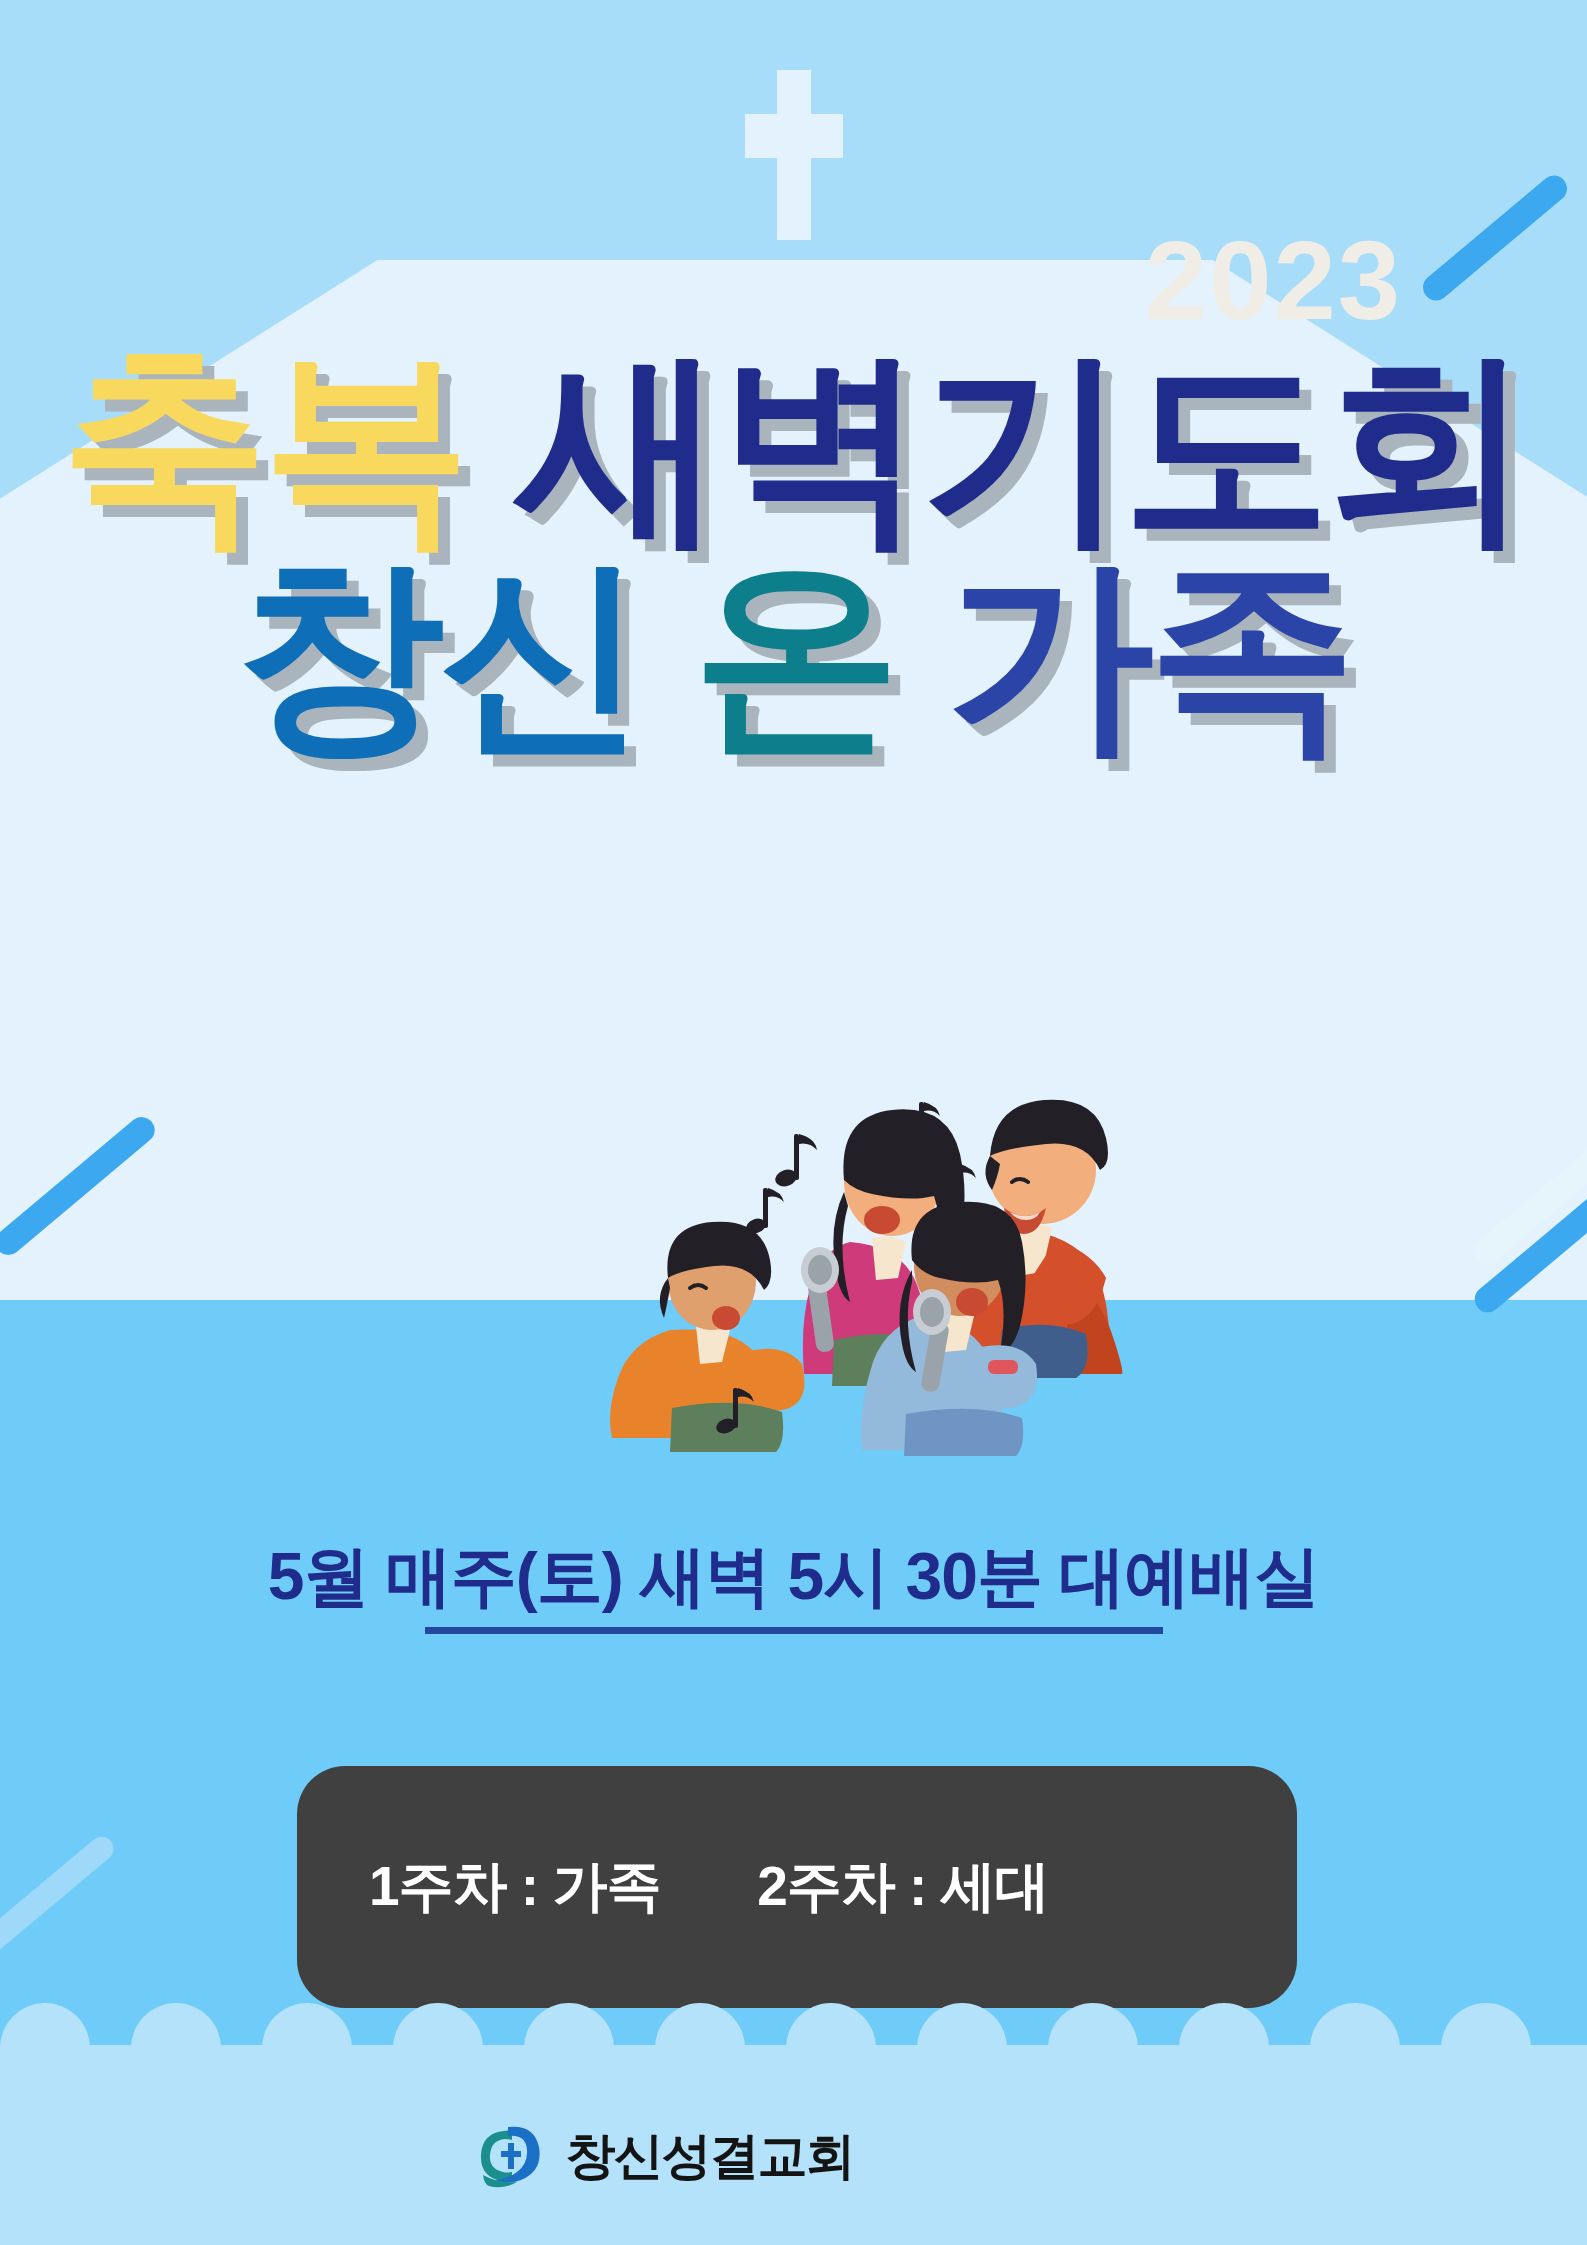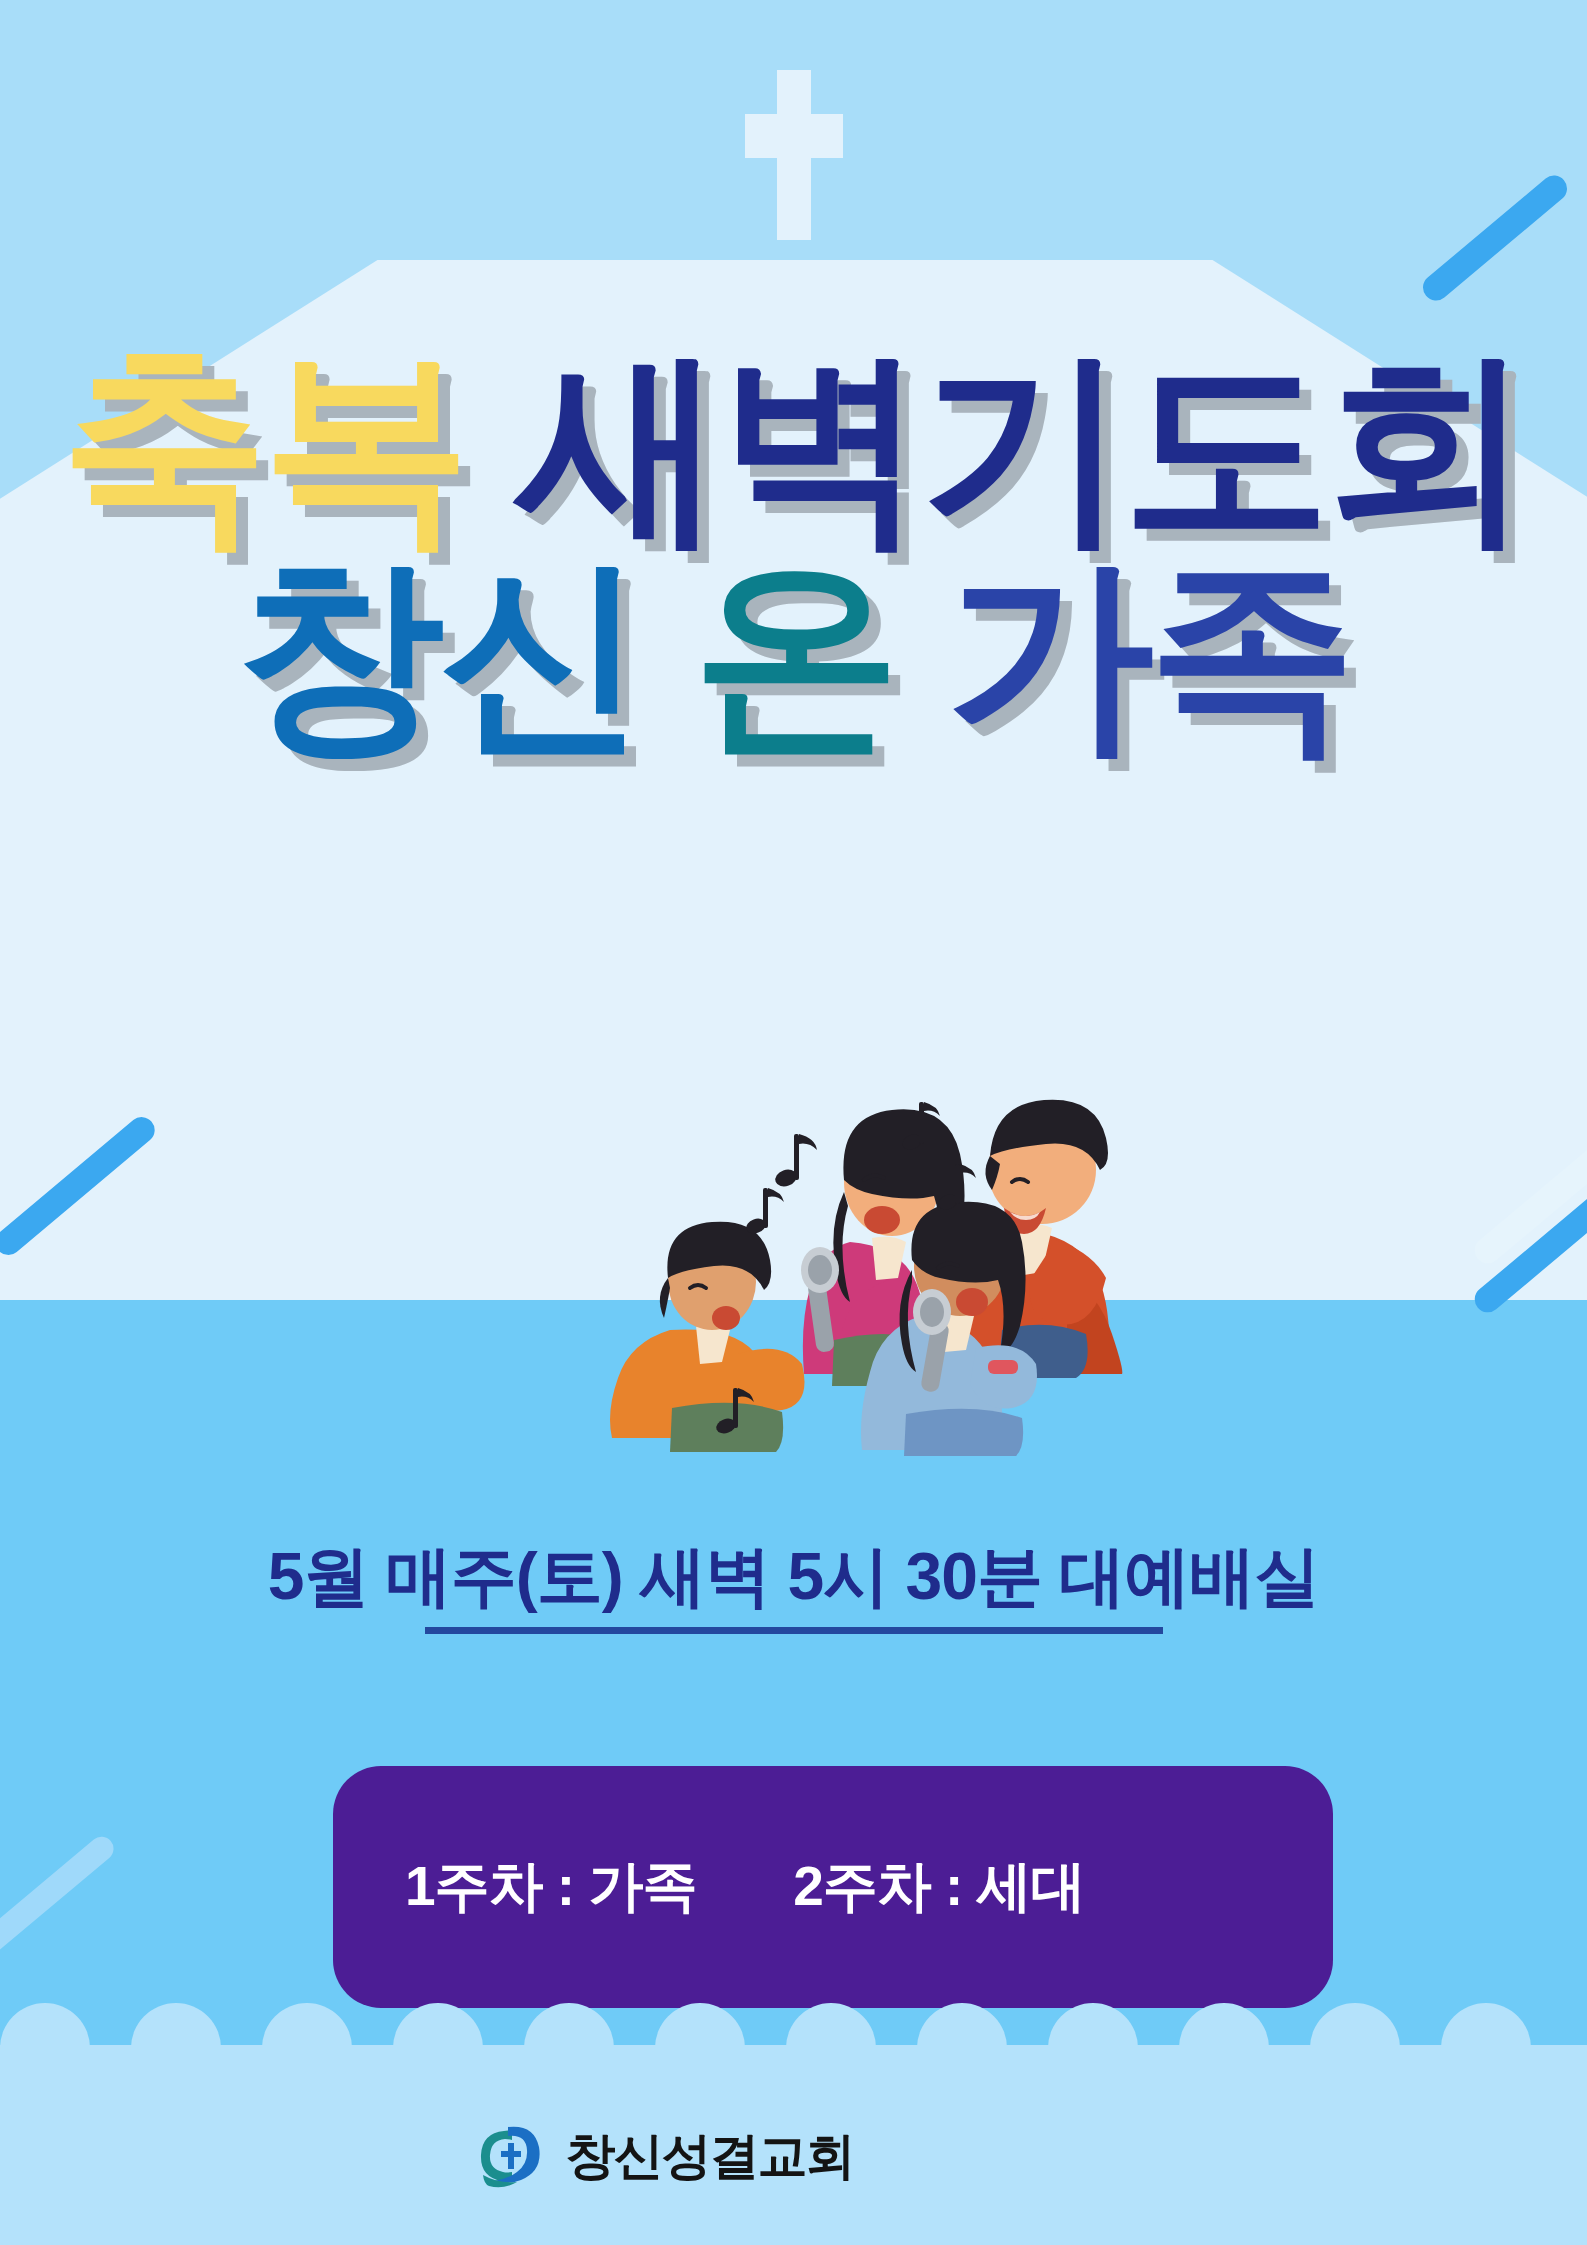--- a/index.html
+++ b/index.html
@@ -141,27 +141,26 @@
     color: #13205E;
     letter-spacing: -0.5px;
     white-space: nowrap;
   }
 
   
   .sched-box {
     position: absolute;
     left: 297px; top: 1766px;
     width: 1000px; height: 242px;
-    background: #4c1d95;
+    background: #404040;
     border-radius: 48px;
     display: flex;
     flex-direction: column;
     justify-content: center;
     padding: 0 72px;
-    margin-left: 36px;
   }
   .sched-row {
     display: flex;
     justify-content: space-between;
     align-items: center;
     color: #ffffff;
     font-size: 55px;
     font-weight: bold;
     letter-spacing: -1px;
     white-space: nowrap;
@@ -192,20 +191,21 @@
 </head>
 <body>
 
 <div id="poster">
 
   <div class="cross"></div>
   <div class="church-roof"></div>
 
   <div class="stripe s1"></div>
 
+  <div class="year">2023</div>
 
   <div class="title-block">
     <div class="title-line l2">
       <span class="t-yellow">축복</span>
       <span class="t-navy">새벽기도회</span>
     </div>
     <div class="title-line l1">
       <span class="t-blue">창신</span>
       <span class="t-teal">온</span>
       <span class="t-navyb">가족</span>

